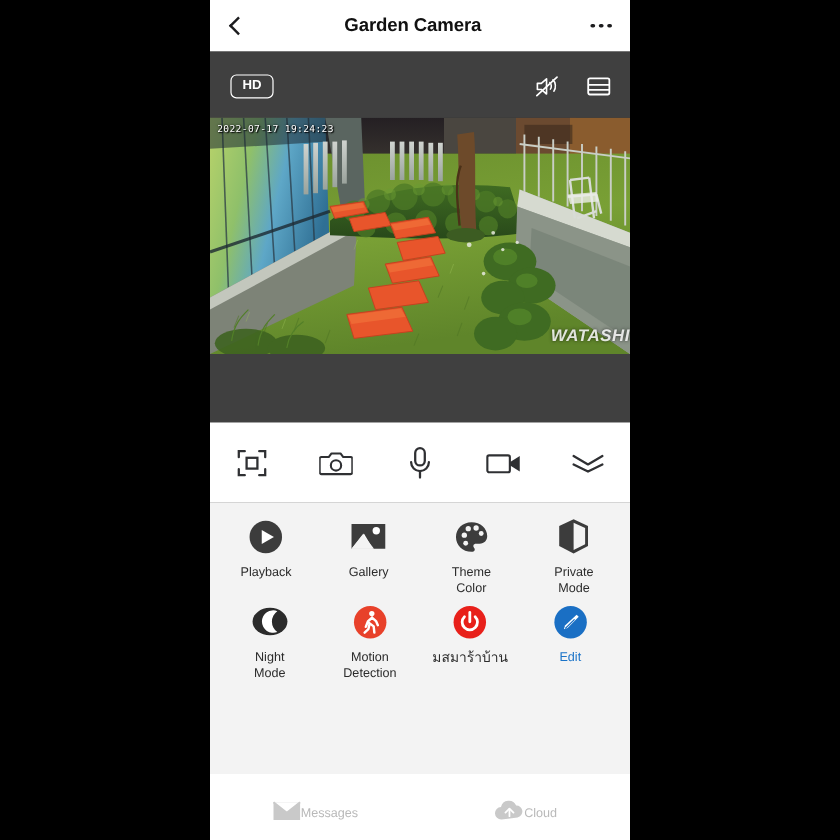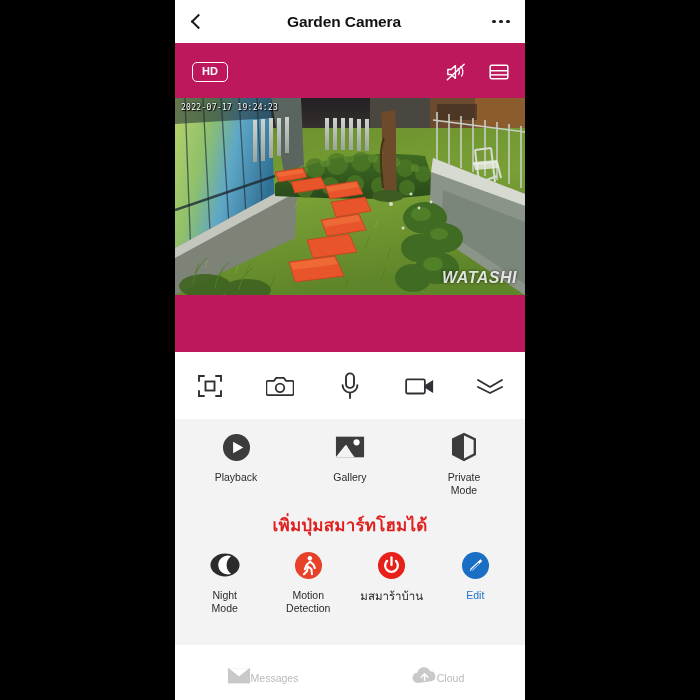--- a/index.html
+++ b/index.html
@@ -45,21 +45,21 @@
   }
   .more-btn i {
     width: 3.4px; height: 3.4px; border-radius: 50%;
     background: #1c1c1e; display: block;
   }
 
   
   .video-wrap {
     position: absolute; left: 0; top: 43px;
     width: 350px; height: 309px;
-    background: #be185d;
+    background: #404040;
   }
   .video-topbar {
     position: absolute; left: 0; top: 13px;
     width: 350px; height: 32px;
     display: flex; align-items: center;
   }
   .hd-badge {
     margin-left: 17px;
     border: 1.6px solid #ffffff;
     border-radius: 5px;
@@ -82,22 +82,22 @@
   .video-frame svg { display: block; }
   .timestamp {
     position: absolute; left: 6px; top: 5px;
     font-family: "DejaVu Sans Mono", monospace;
     font-size: 8px; color: #ffffff;
     text-shadow: 0 0 2px #000, 1px 1px 1px #000;
     letter-spacing: 0.3px;
     white-space: nowrap;
   }
   .watermark {
-    position: absolute; right: 8px; bottom: 8px;
-    font-size: 16px; font-weight: bold; font-style: italic;
+    position: absolute; right: 0; bottom: 8px;
+    font-size: 14px; font-weight: bold; font-style: italic;
     color: rgba(255,255,255,0.85);
     letter-spacing: 0.5px;
     text-shadow: 0 0 3px rgba(0,0,0,0.7);
   }
 
   
   .control-bar {
     position: absolute; left: 0; top: 352px;
     width: 350px; height: 67px;
     background: #ffffff;
@@ -468,36 +468,51 @@
             <path d="M1,2.5 h30 v22 h-30 z" fill="#3c3c3c"></path>
             <polygon points="1,24.5 12,11 20,24.5" fill="#ffffff"></polygon>
             <polygon points="14,24.5 22,14 31,24.5" fill="#ffffff" opacity="0"></polygon>
             <circle cx="23" cy="8.5" r="3.3" fill="#ffffff"></circle>
             <polygon points="1,24.5 11,11.5 21,24.5" fill="#f3f3f3"></polygon>
           </svg>
         </div>
         <div class="feature-label">Gallery</div>
       </div>
 
+      <div class="feature-cell">
+        <div class="feature-icon">
+          <svg width="28" height="27" viewBox="0 0 29 28">
+            <path d="M14.5,1.2 C6.6,1.2 1,6.9 1,14 C1,21.1 6.6,26.8 14.5,26.8 C17.2,26.8 17.9,24.6 16.6,23.2 C15.4,21.8 16.2,19.8 18.2,19.8 L21.4,19.8 C25.6,19.8 28,16.9 28,13.2 C28,6.5 22.1,1.2 14.5,1.2 Z" fill="#3c3c3c"></path>
+            <circle cx="8.2" cy="12.4" r="2.3" fill="#f3f3f3"></circle>
+            <circle cx="11.6" cy="6.8" r="2.3" fill="#f3f3f3"></circle>
+            <circle cx="18.4" cy="6.2" r="2.3" fill="#f3f3f3"></circle>
+            <circle cx="22.8" cy="11" r="2.1" fill="#f3f3f3"></circle>
+            <circle cx="9.4" cy="19.4" r="2.1" fill="#f3f3f3"></circle>
+          </svg>
+        </div>
+        <div class="feature-label">
+          <span>Theme</span><br>
+          <span>Color</span>
+        </div>
+      </div>
 
       <div class="feature-cell">
         <div class="feature-icon">
           <svg width="26" height="30" viewBox="0 0 26 30">
             <polygon points="13,0.8 25,6.4 25,23 13,29.2 1,23 1,6.4" fill="#3c3c3c"></polygon>
             <polygon points="13,3.6 22.6,8.1 22.6,21.6 13,26.4" fill="#f3f3f3"></polygon>
           </svg>
         </div>
         <div class="feature-label">
           <span>Private</span><br>
           <span>Mode</span>
         </div>
       </div>
     </div>
 
-    <div class="promo">เพิ่มปุ่มสมาร์ทโฮมได้</div>
 
     <div class="feature-row r2">
 
       <div class="feature-cell">
         <div class="feature-icon">
           <svg width="30" height="26" viewBox="0 0 32 27">
             <ellipse cx="16" cy="13.5" rx="15.5" ry="12.2" fill="#2b2b2b"></ellipse>
             <path d="M22.5,4.2 a10,10 0 1 0 0,18.6 a11.4,11.4 0 0 1 0,-18.6 z" fill="#ffffff"></path>
           </svg>
         </div>

